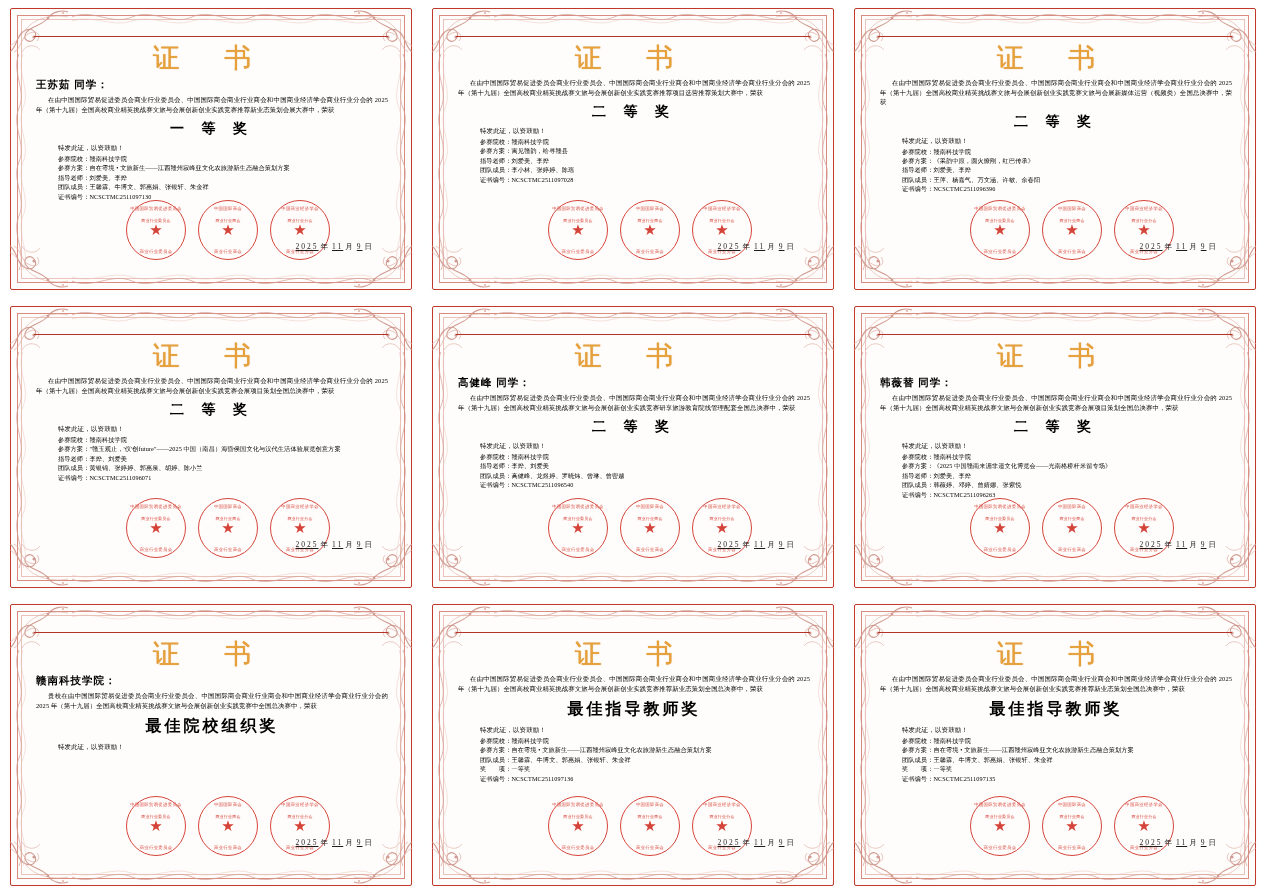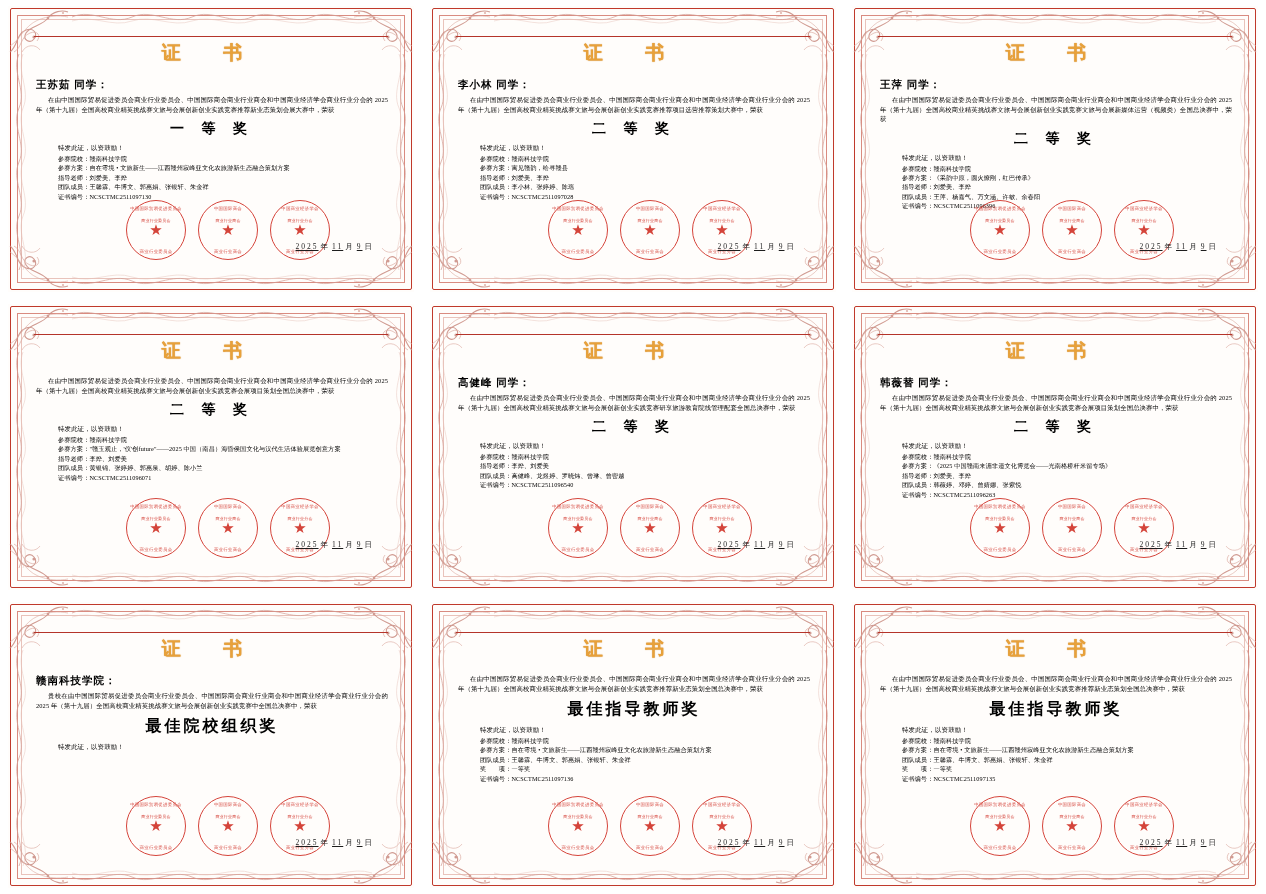--- a/index.html
+++ b/index.html
@@ -61,23 +61,23 @@
   .edge-right{right:-1px;transform:scaleX(-1);}
 
   .rule{
     position:absolute;left:26px;right:26px;height:1px;
     background:#b5342a;top:30px;
   }
 
   .title{
     position:absolute;left:0;right:0;top:34px;
     text-align:center;
-    font-size:19px;
+    font-size:27px;
     letter-spacing:18px;
-    font-weight:bold;
+    font-weight:normal;
     color:#e8a13a;
     text-shadow:0 0 1px #c97f18;
     font-family:"DejaVu Serif",serif;
   }
 
   .body{
     position:absolute;left:28px;right:26px;top:72px;bottom:20px;
     color:#000000;
   }
   .recipient{
@@ -253,21 +253,20 @@
         </svg>
         <svg class="edge-left" viewBox="0 0 22 216" preserveAspectRatio="none">
           <use href="#edgev"></use>
         </svg>
         <svg class="edge-right" viewBox="0 0 22 216" preserveAspectRatio="none">
           <use href="#edgev"></use>
         </svg>
         <div class="rule"></div>
         <div class="title">证 书</div>
         <div class="body">
-          <div class="recipient">李小林 同学：</div>
           <p class="para">在由中国国际贸易促进委员会商业行业委员会、中国国际商会商业行业商会和中国商业经济学会商业行业分会的 2025 年（第十九届）全国高校商业精英挑战赛文旅与会展创新创业实践竞赛推荐项目选营推荐策划大赛中，荣获</p>
           <div class="award ">二 等 奖</div>
           <div class="grant">特发此证，以资鼓励！</div>
           <div class="fields">
             <div class="field"><span>参赛院校：</span><span>赣南科技学院</span></div>
             <div class="field"><span>参赛方案：</span><span>寓见赣韵，绘寻赣县</span></div>
             <div class="field"><span>指导老师：</span><span>刘爱美、李烨</span></div>
             <div class="field"><span>团队成员：</span><span>李小林、张婷婷、陈瑶</span></div>
             <div class="field"><span>证书编号：</span><span>NCSCTMC2511097028</span></div>
           </div>
@@ -320,21 +319,20 @@
         </svg>
         <svg class="edge-left" viewBox="0 0 22 216" preserveAspectRatio="none">
           <use href="#edgev"></use>
         </svg>
         <svg class="edge-right" viewBox="0 0 22 216" preserveAspectRatio="none">
           <use href="#edgev"></use>
         </svg>
         <div class="rule"></div>
         <div class="title">证 书</div>
         <div class="body">
-          <div class="recipient">王萍 同学：</div>
           <p class="para">在由中国国际贸易促进委员会商业行业委员会、中国国际商会商业行业商会和中国商业经济学会商业行业分会的 2025 年（第十九届）全国高校商业精英挑战赛文旅与会展创新创业实践竞赛文旅与会展新媒体运营（视频类）全国总决赛中，荣获</p>
           <div class="award ">二 等 奖</div>
           <div class="grant">特发此证，以资鼓励！</div>
           <div class="fields">
             <div class="field"><span>参赛院校：</span><span>赣南科技学院</span></div>
             <div class="field"><span>参赛方案：</span><span>《采韵中原，圆火燎刚，红巴传承》</span></div>
             <div class="field"><span>指导老师：</span><span>刘爱美、李烨</span></div>
             <div class="field"><span>团队成员：</span><span>王萍、杨嘉气、万文涵、许敏、余春阳</span></div>
             <div class="field"><span>证书编号：</span><span>NCSCTMC2511096396</span></div>
           </div>

